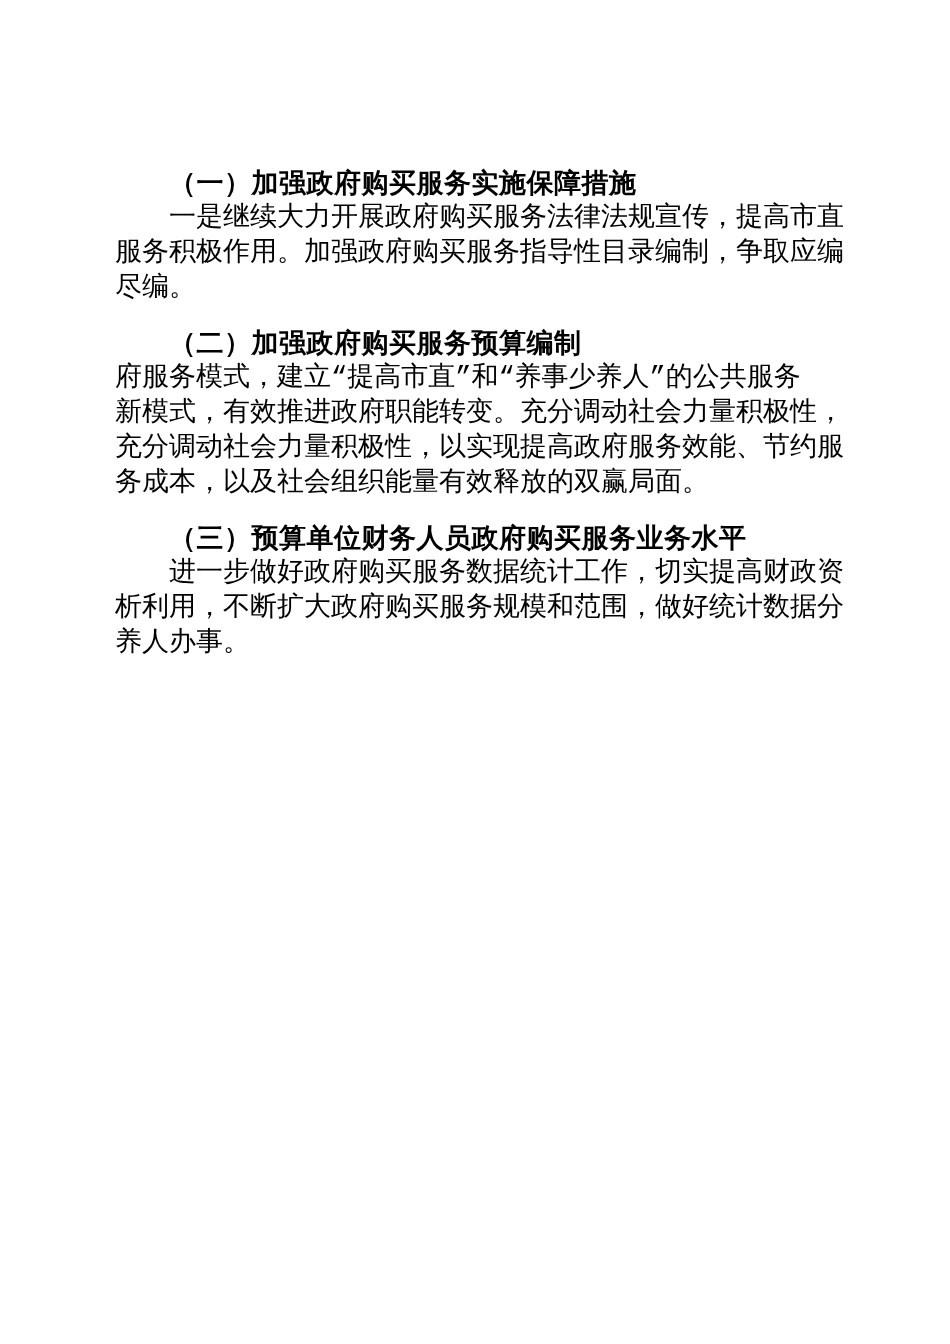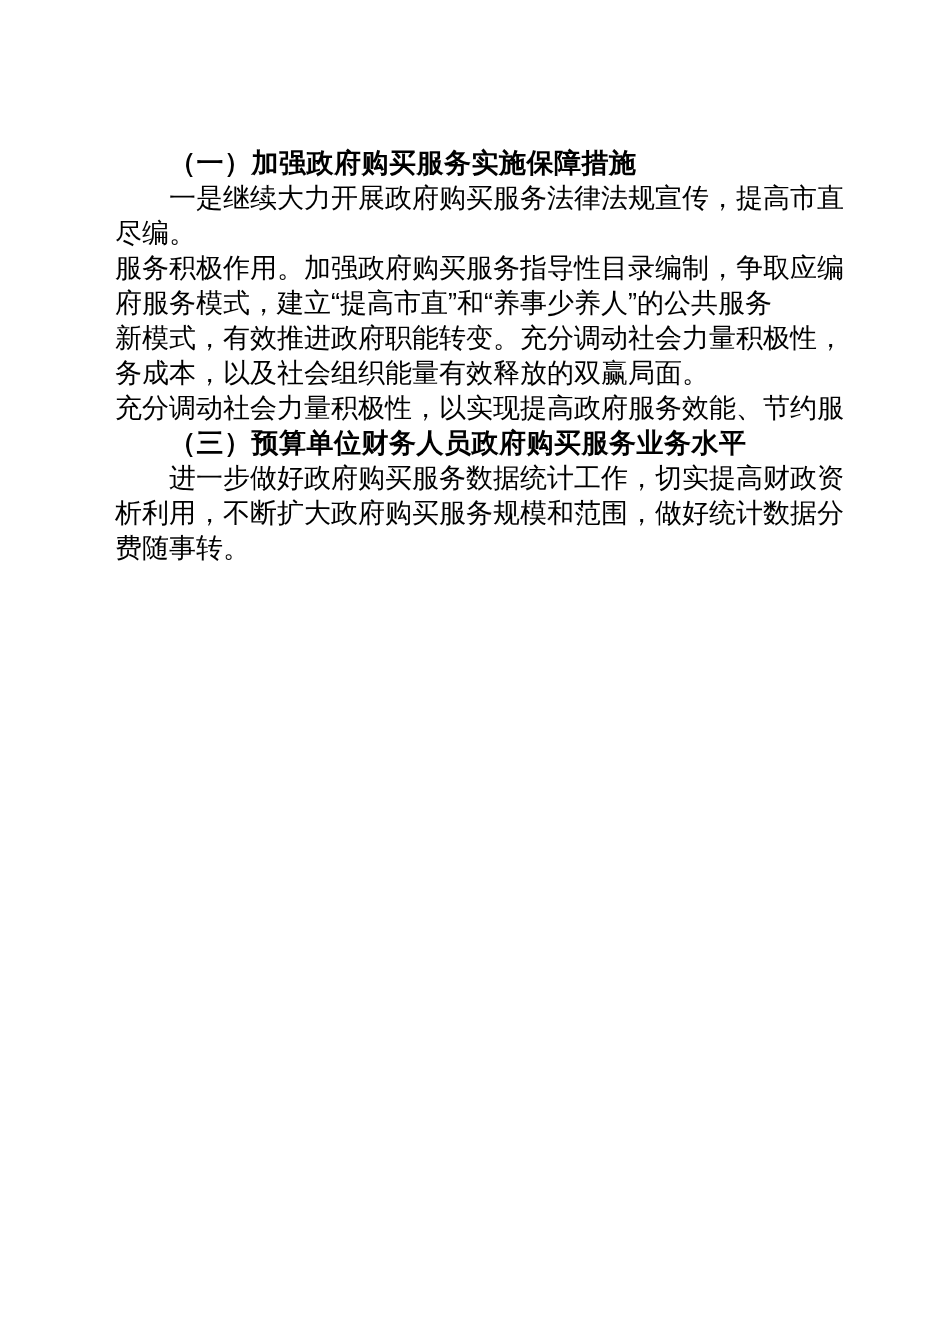--- a/index.html
+++ b/index.html
@@ -22,45 +22,47 @@
     color: #000000;
     font-size: 27px;
     line-height: 35px;
   }
   .heading {
     font-family: "Liberation Sans", sans-serif;
     font-weight: 700;
     text-indent: 2em;
     white-space: nowrap;
     letter-spacing: 0.5px;
+    margin-top: 20px;
   }
   .line {
-    font-family: Liberation Sans, sans-serif;
+    font-family: Liberation Mono, monospace;
     font-weight: 400;
     white-space: nowrap;
   }
   .line.indent {
     text-indent: 2em;
   }
 </style>
 </head>
 <body>
 
 <div class="page">
   <div class="content">
 
     <div class="heading">（一）加强政府购买服务实施保障措施</div>
     <div class="line indent">一是继续大力开展政府购买服务法律法规宣传，提高市直</div>
+    <div class="line">服务积极作用。加强政府购买服务指导性目录编制，争取应编</div>
     <div class="line">尽编。</div>
-    <div class="line">服务积极作用。加强政府购买服务指导性目录编制，争取应编</div>
 
+    <div class="heading">（二）加强政府购买服务预算编制</div>
     <div class="line">府服务模式，建立“提高市直”和“养事少养人”的公共服务</div>
     <div class="line">新模式，有效推进政府职能转变。充分调动社会力量积极性，</div>
+    <div class="line">充分调动社会力量积极性，以实现提高政府服务效能、节约服</div>
     <div class="line">务成本，以及社会组织能量有效释放的双赢局面。</div>
-    <div class="line">充分调动社会力量积极性，以实现提高政府服务效能、节约服</div>
 
     <div class="heading">（三）预算单位财务人员政府购买服务业务水平</div>
     <div class="line indent">进一步做好政府购买服务数据统计工作，切实提高财政资</div>
     <div class="line">析利用，不断扩大政府购买服务规模和范围，做好统计数据分</div>
-    <div class="line">费随事转。</div>
+    <div class="line">养人办事。</div>
 
   </div>
 </div>
 
 </body></html>

